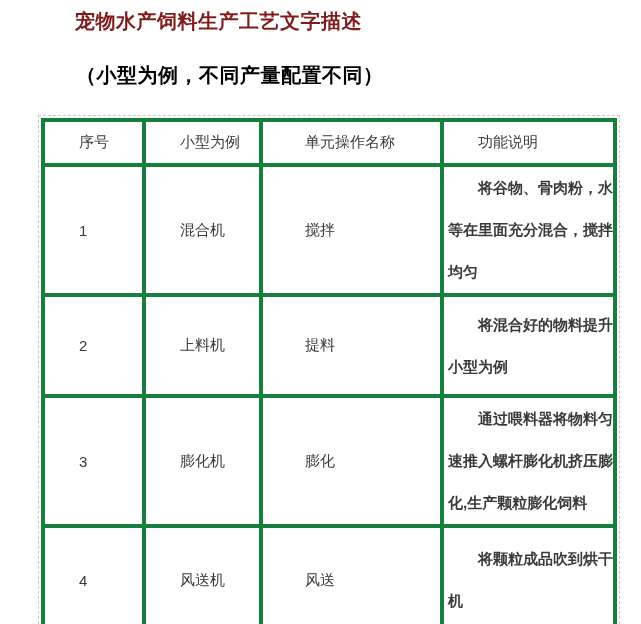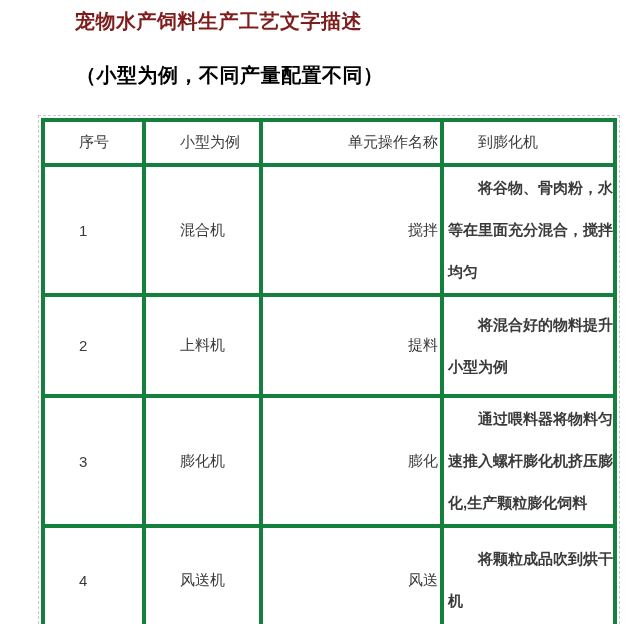--- a/index.html
+++ b/index.html
@@ -57,21 +57,21 @@
   table.process-table td {
     border: 4px solid #15803d;
     color: #3a3a3a;
     font-size: 15px;
     vertical-align: middle;
     padding: 0 2px 0 4px;
     text-indent: 2em;
     text-align: left;
     overflow: hidden;
   }
-  table.process-table td.op { padding-left: 12px; text-align: right; }
+  table.process-table td.op { padding-left: 12px; }
   table.process-table tr.hdr td { height: 41px; }
   table.process-table tr.r1 td { height: 124px; }
   table.process-table tr.r2 td { height: 97px; }
   table.process-table tr.r3 td { height: 124px; }
   table.process-table tr.r4 td { height: 104px; }
   table.process-table td.desc {
     white-space: pre-line;
     line-height: 42px;
     word-break: break-all;
     padding-right: 0;
@@ -92,21 +92,21 @@
       <col class="c1">
         <col class="c2">
         <col class="c3">
         <col class="c4">
     </colgroup>
     <tbody>
       <tr class="hdr">
         <td>序号</td>
         <td>小型为例</td>
         <td class="op">单元操作名称</td>
-        <td>到膨化机</td>
+        <td>功能说明</td>
       </tr>
       <tr class="r1">
         <td>1</td>
         <td>混合机</td>
         <td class="op">搅拌</td>
         <td class="desc">将谷物、骨肉粉，水
 等在里面充分混合，搅拌
 均匀</td>
       </tr>
       <tr class="r2">

